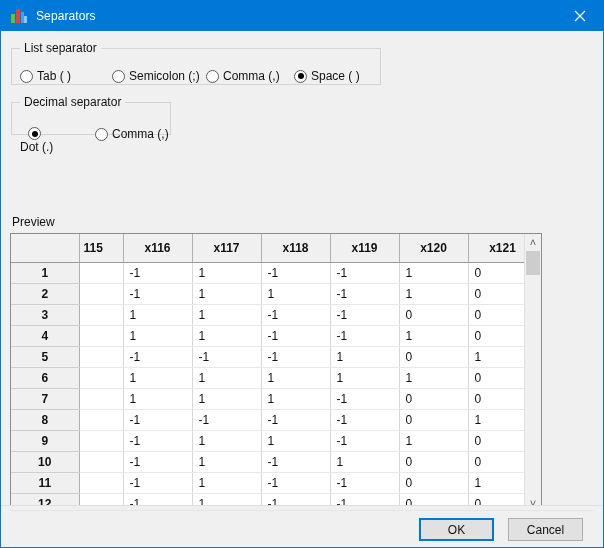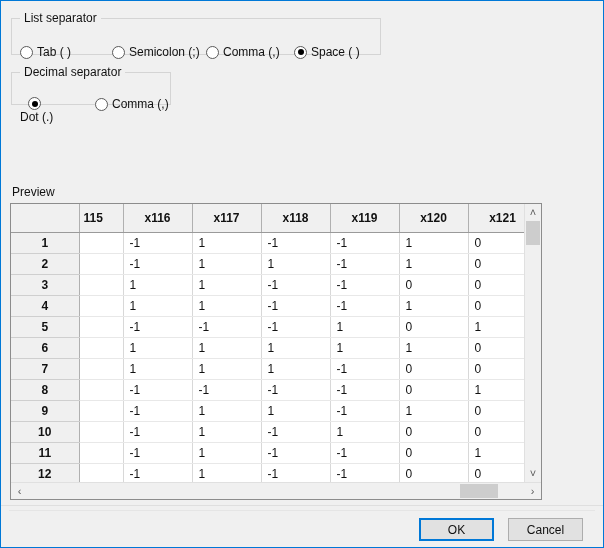--- a/index.html
+++ b/index.html
@@ -62,21 +62,21 @@
     background: transparent;
   }
   fieldset.group > legend {
     margin-left: 8px; padding: 0 4px;
     font-size: 12px; color: #111111;
   }
 
   #group-list { left: 10px; top: 10px; width: 370px; height: 44px; }
   #group-dec  { left: 10px; top: 64px; width: 160px; height: 40px; }
 
-  .radio-row { position: absolute; left: 0; top: 20px; width: 100%; height: 20px; }
+  .radio-row { position: absolute; left: 0; top: 14px; width: 100%; height: 20px; }
   .radio {
     position: absolute; top: 0;
     display: flex; align-items: center;
     font-size: 12px; color: #111111;
     white-space: nowrap;
   }
   .radio .dot {
     width: 13px; height: 13px; flex: 0 0 13px;
     border: 1px solid #5a5a5a;
     border-radius: 50%;
@@ -237,20 +237,35 @@
     display: flex; align-items: center; justify-content: center;
   }
   #btn-ok { right: 109px; border: 2px solid #0078d7; background: #e1e1e1; margin-left: 21px; }
   #btn-cancel { right: 20px; }
 </style>
 </head>
 <body>
 
 <div class="window">
 
+  <div class="titlebar">
+    <div class="title-icon">
+      <i class="bar-g"></i>
+        <i class="bar-r"></i>
+        <i class="bar-b1"></i>
+        <i class="bar-b2"></i>
+    </div>
+    <div class="title-text">Separators</div>
+    <div class="close-btn">
+      <svg width="12" height="12" viewBox="0 0 12 12" aria-hidden="true">
+        <line x1="1" y1="1" x2="11" y2="11" stroke="#ffffff" stroke-width="1.1"></line>
+        <line x1="11" y1="1" x2="1" y2="11" stroke="#ffffff" stroke-width="1.1"></line>
+      </svg>
+    </div>
+  </div>
 
   <div class="body">
 
     <fieldset class="group" id="group-list">
       <legend>List separator</legend>
       <div class="radio-row">
         <div class="radio" style="left:8px;">
           <span class="dot"></span>
           <span>Tab (	)</span>
         </div>

